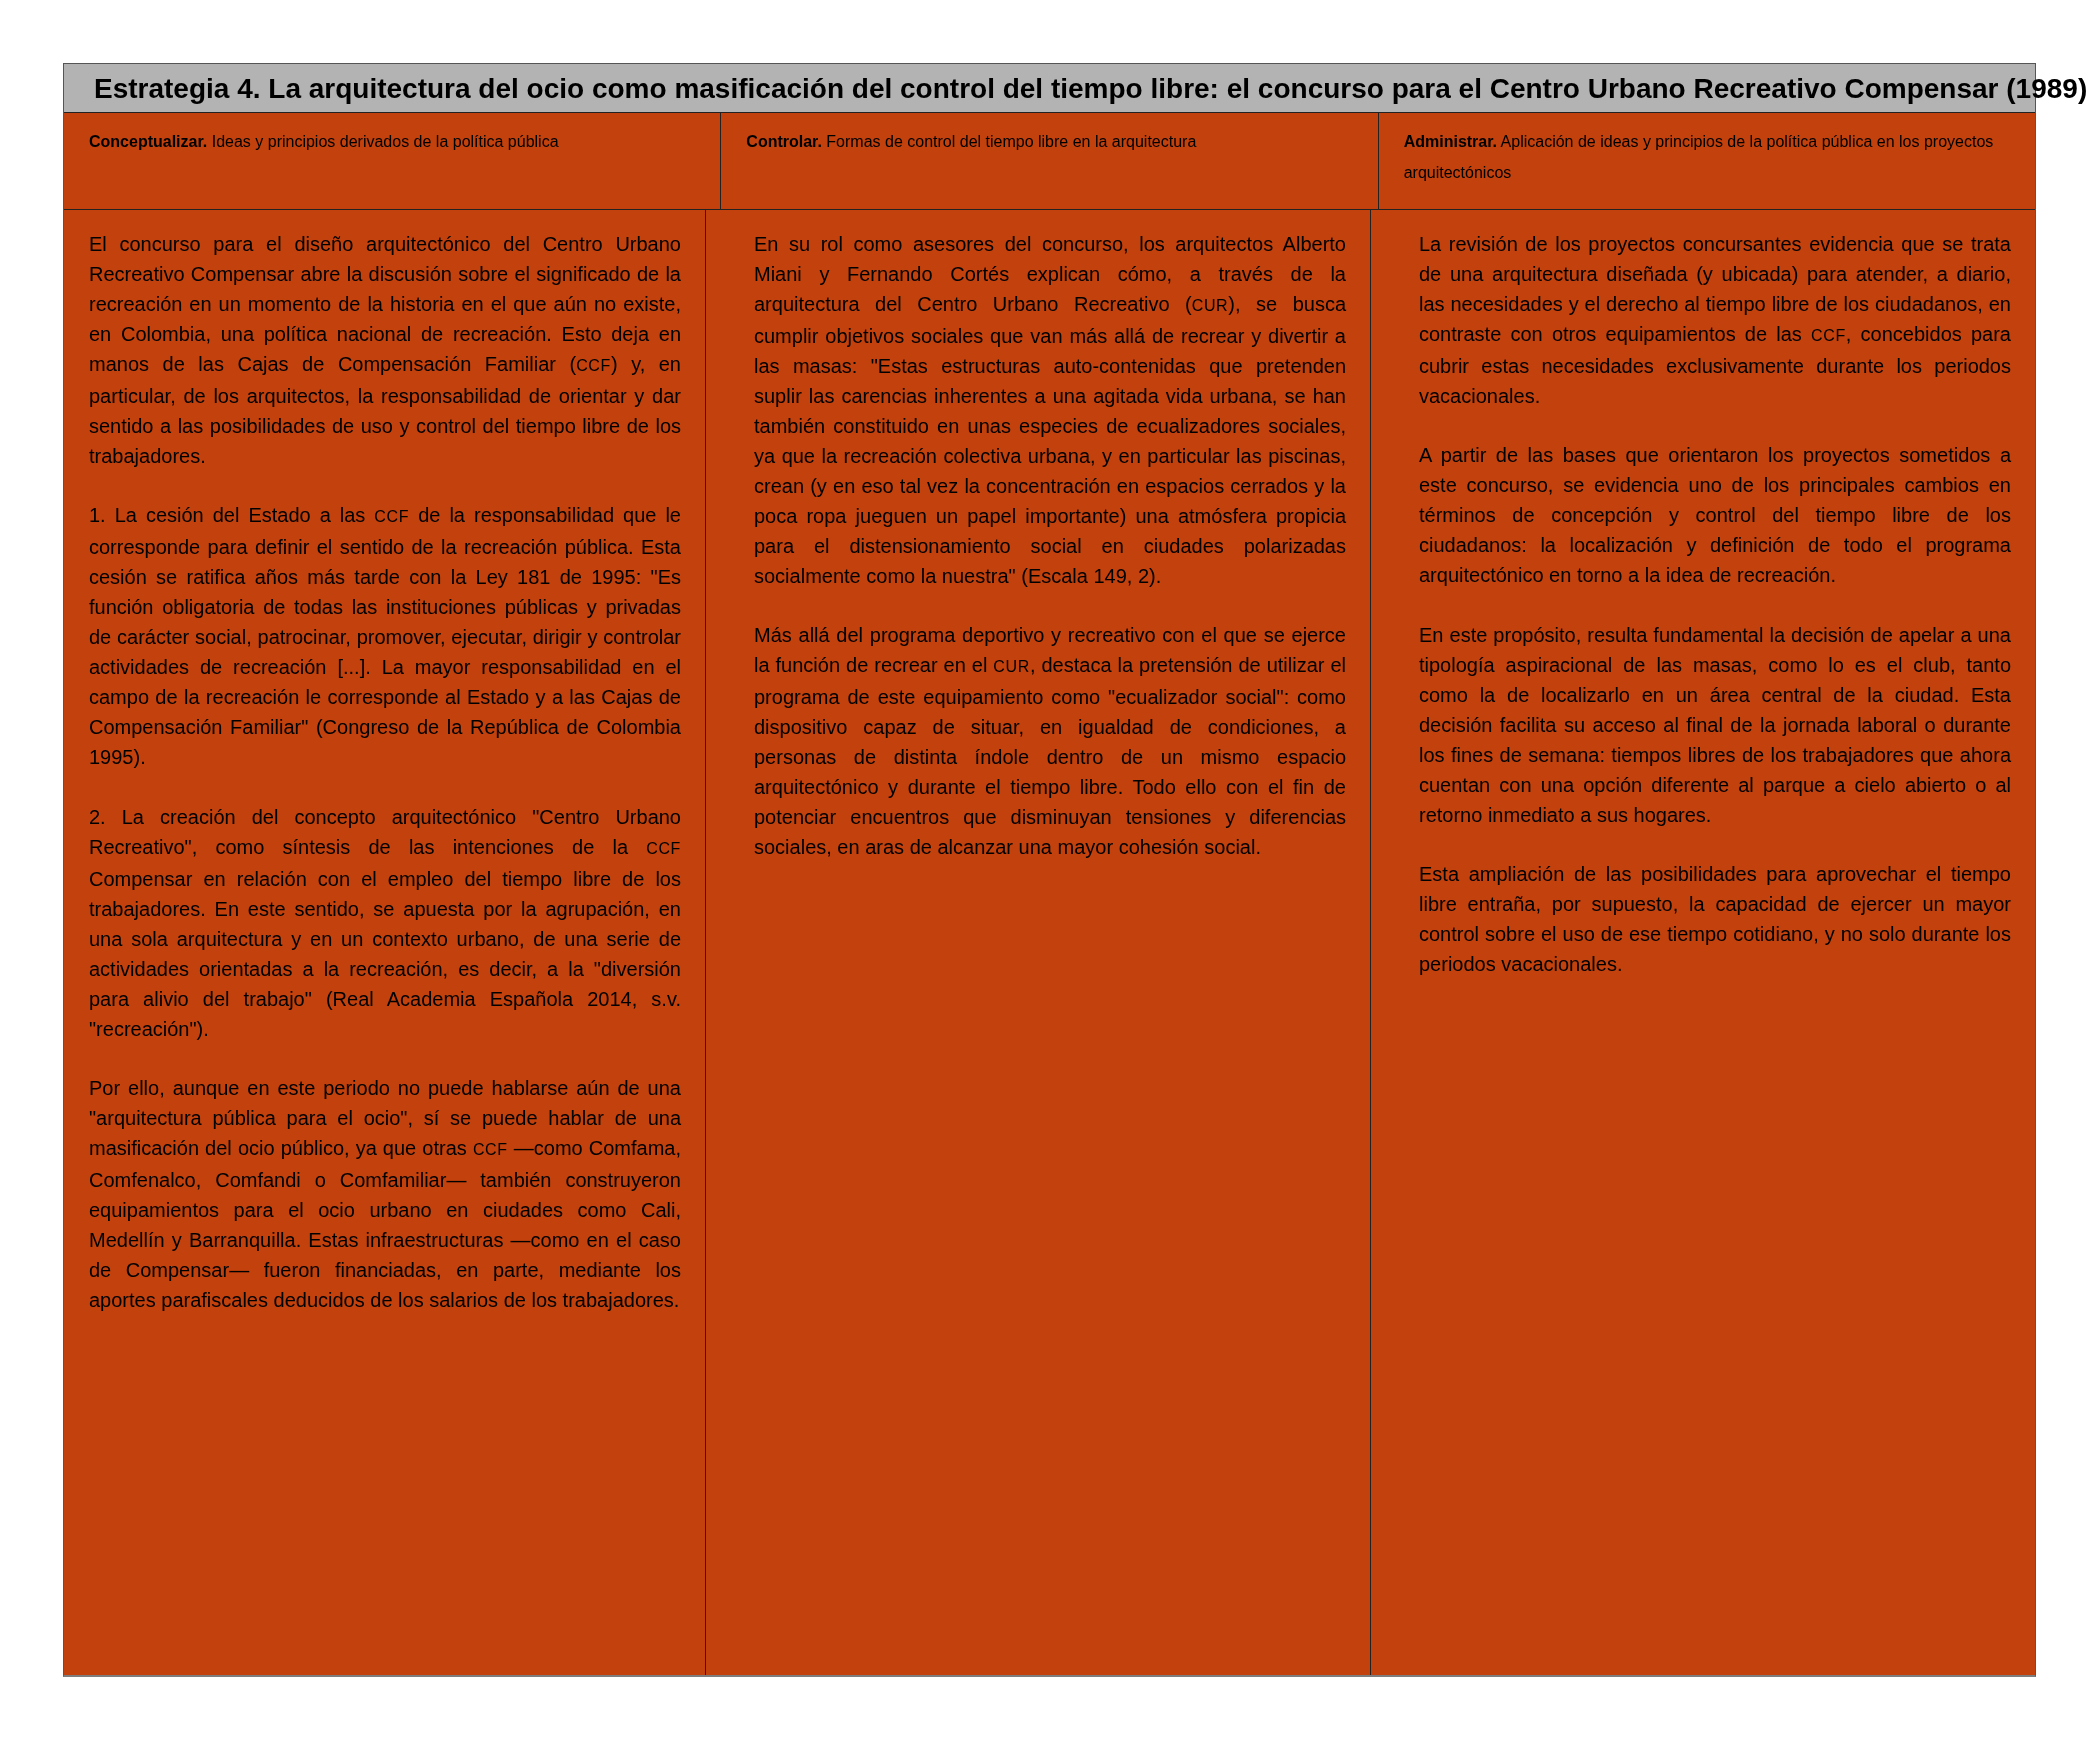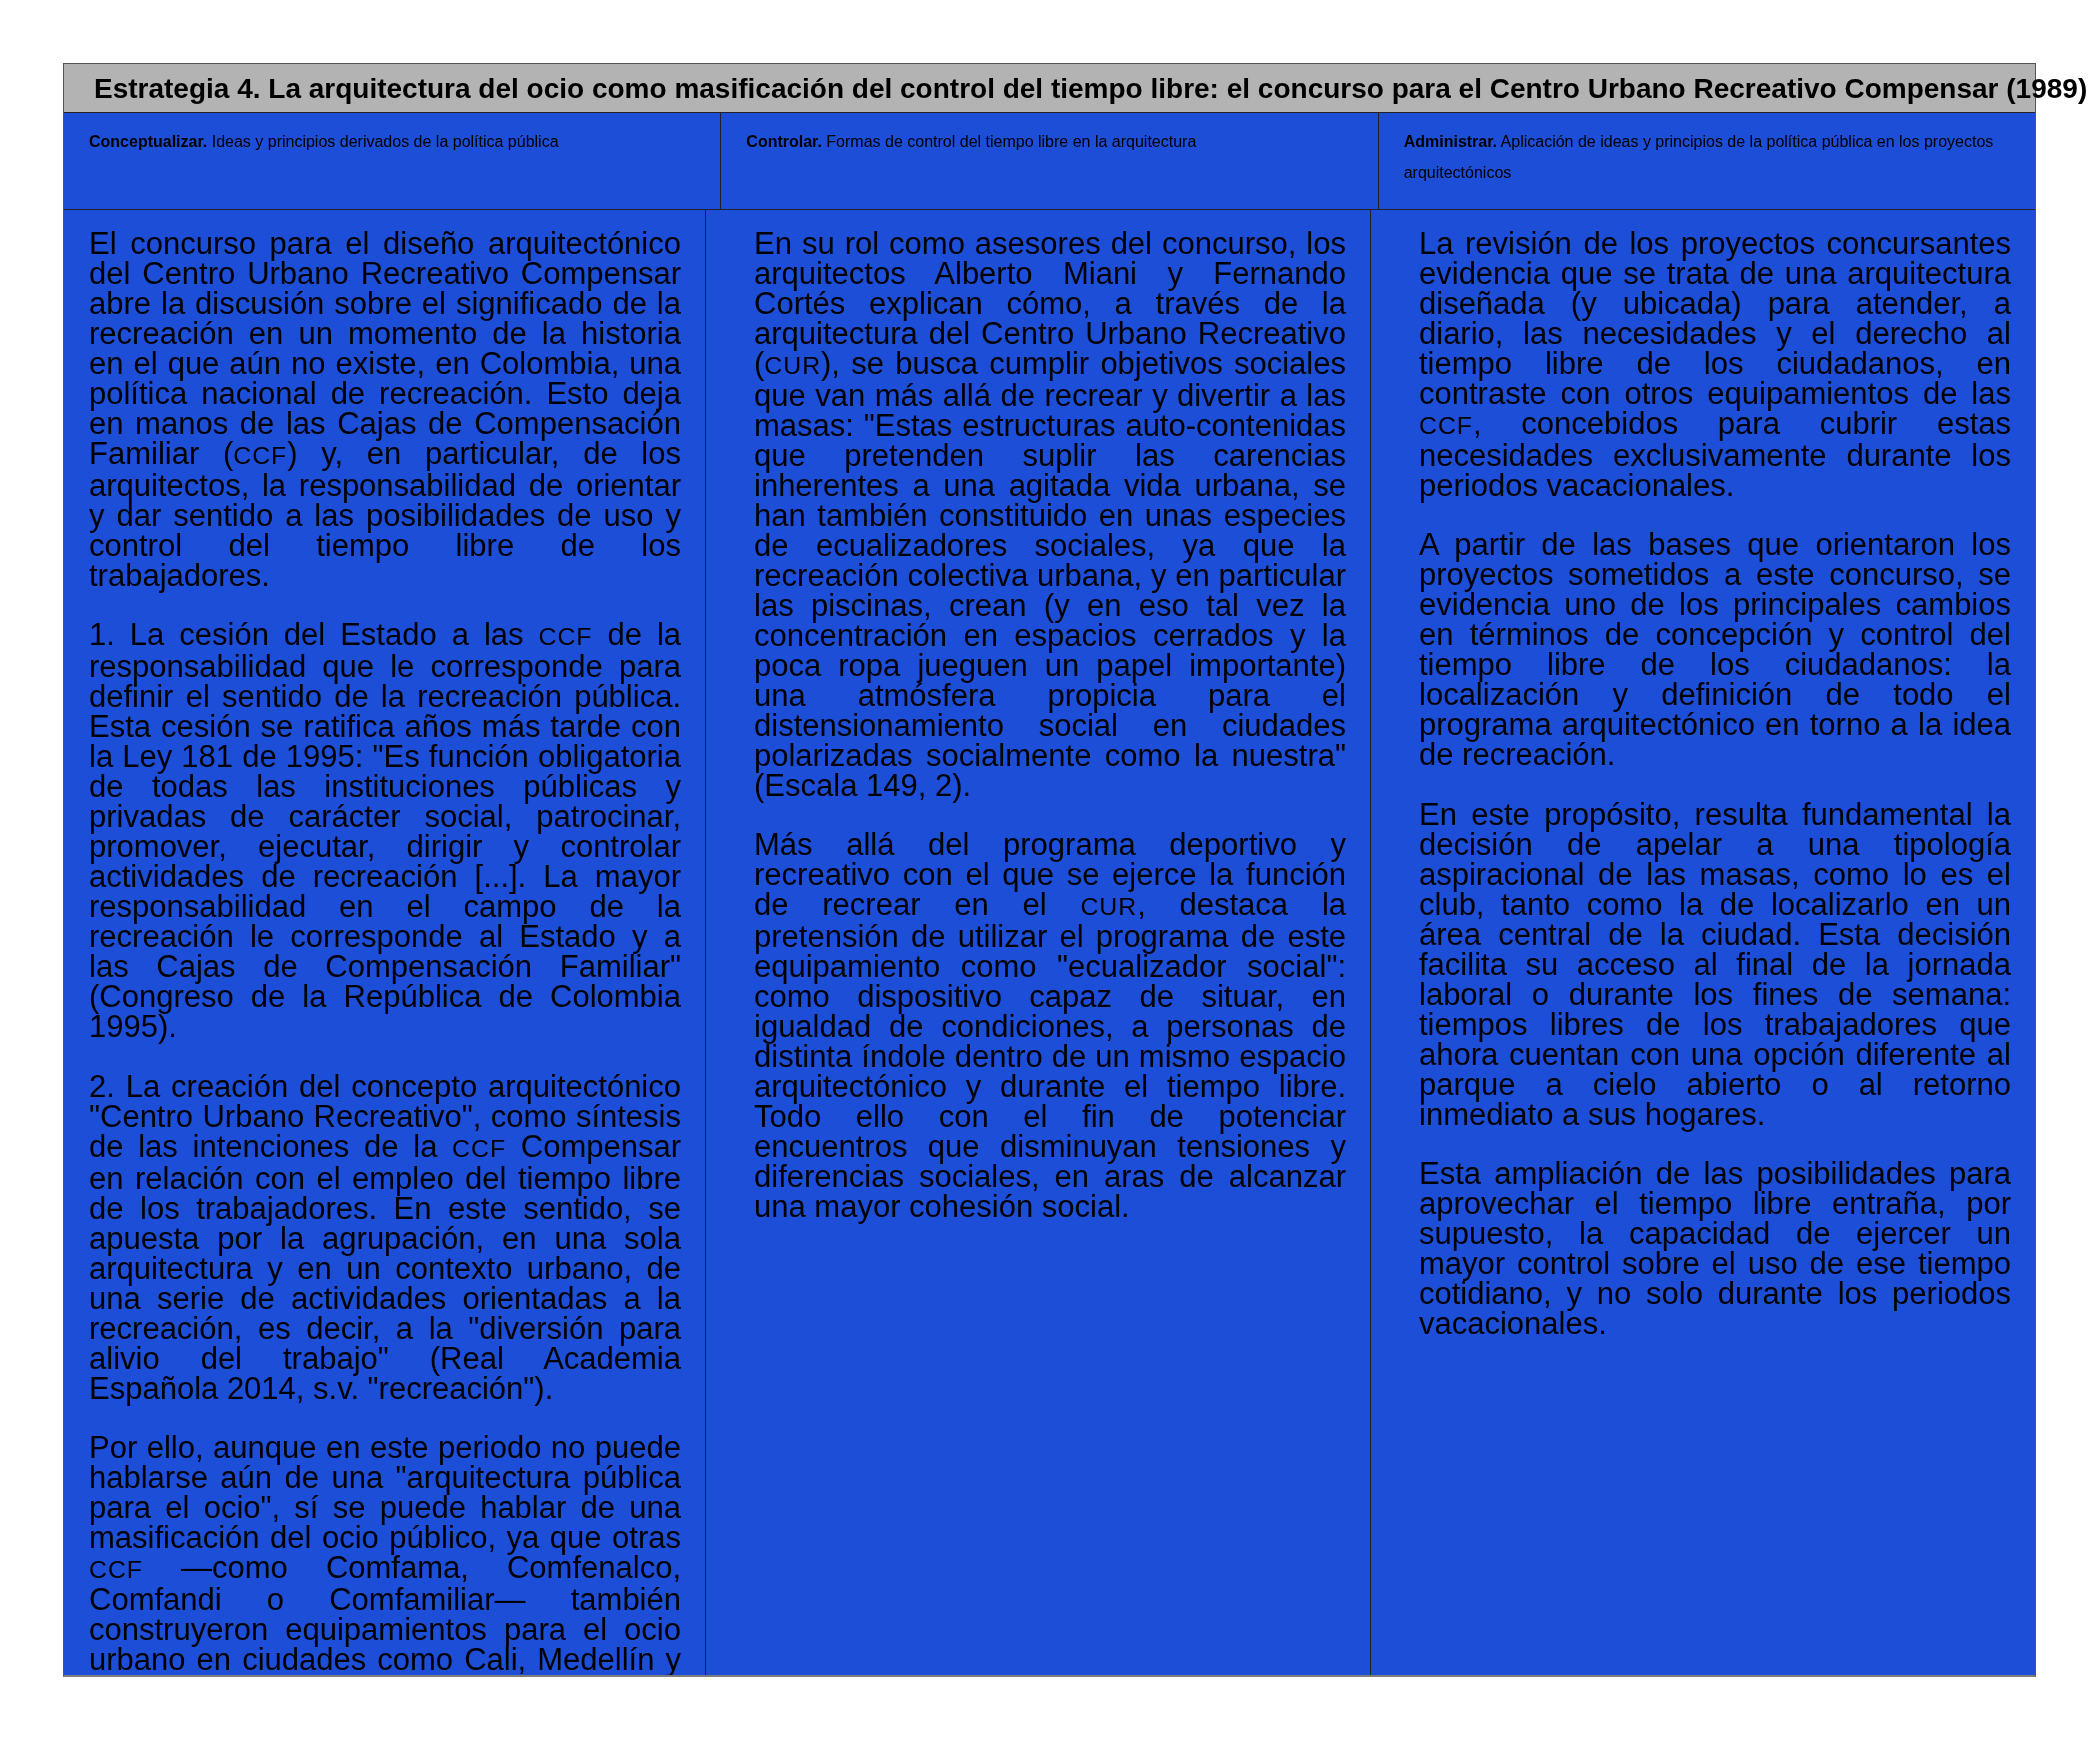--- a/index.html
+++ b/index.html
@@ -16,21 +16,21 @@
     background: #ffffff;
     overflow: hidden;
   }
   .strategy-table {
     position: absolute;
     left: 63px;
     top: 63px;
     width: 1973px;
     height: 1614px;
     box-sizing: border-box;
-    background: #1d4ed8;
+    background: #c2410c;
     border: 1.8px solid #555555;
     border-bottom: 2.8px solid #7d7d7d;
     display: flex;
     flex-direction: column;
     justify-content: center;
   }
   .title-bar {
     flex: 0 0 49px;
     box-sizing: border-box;
     background: #b3b3b3;
@@ -67,21 +67,21 @@
   }
   .body-row {
     flex: 1 1 auto;
     min-height: 0;
     display: flex;
   }
   .body-cell {
     flex: 1 1 0;
     box-sizing: border-box;
     padding: 18.5px 24px 24px 25px;
-    font-size: 31px;
+    font-size: 20px;
     line-height: 30px;
     text-align: justify;
     hyphens: auto;
     -webkit-hyphens: auto;
     overflow: hidden;
   }
   .body-cell + .body-cell {
     border-left: 1.4px solid #222222;
     padding-left: 48px;
   }

